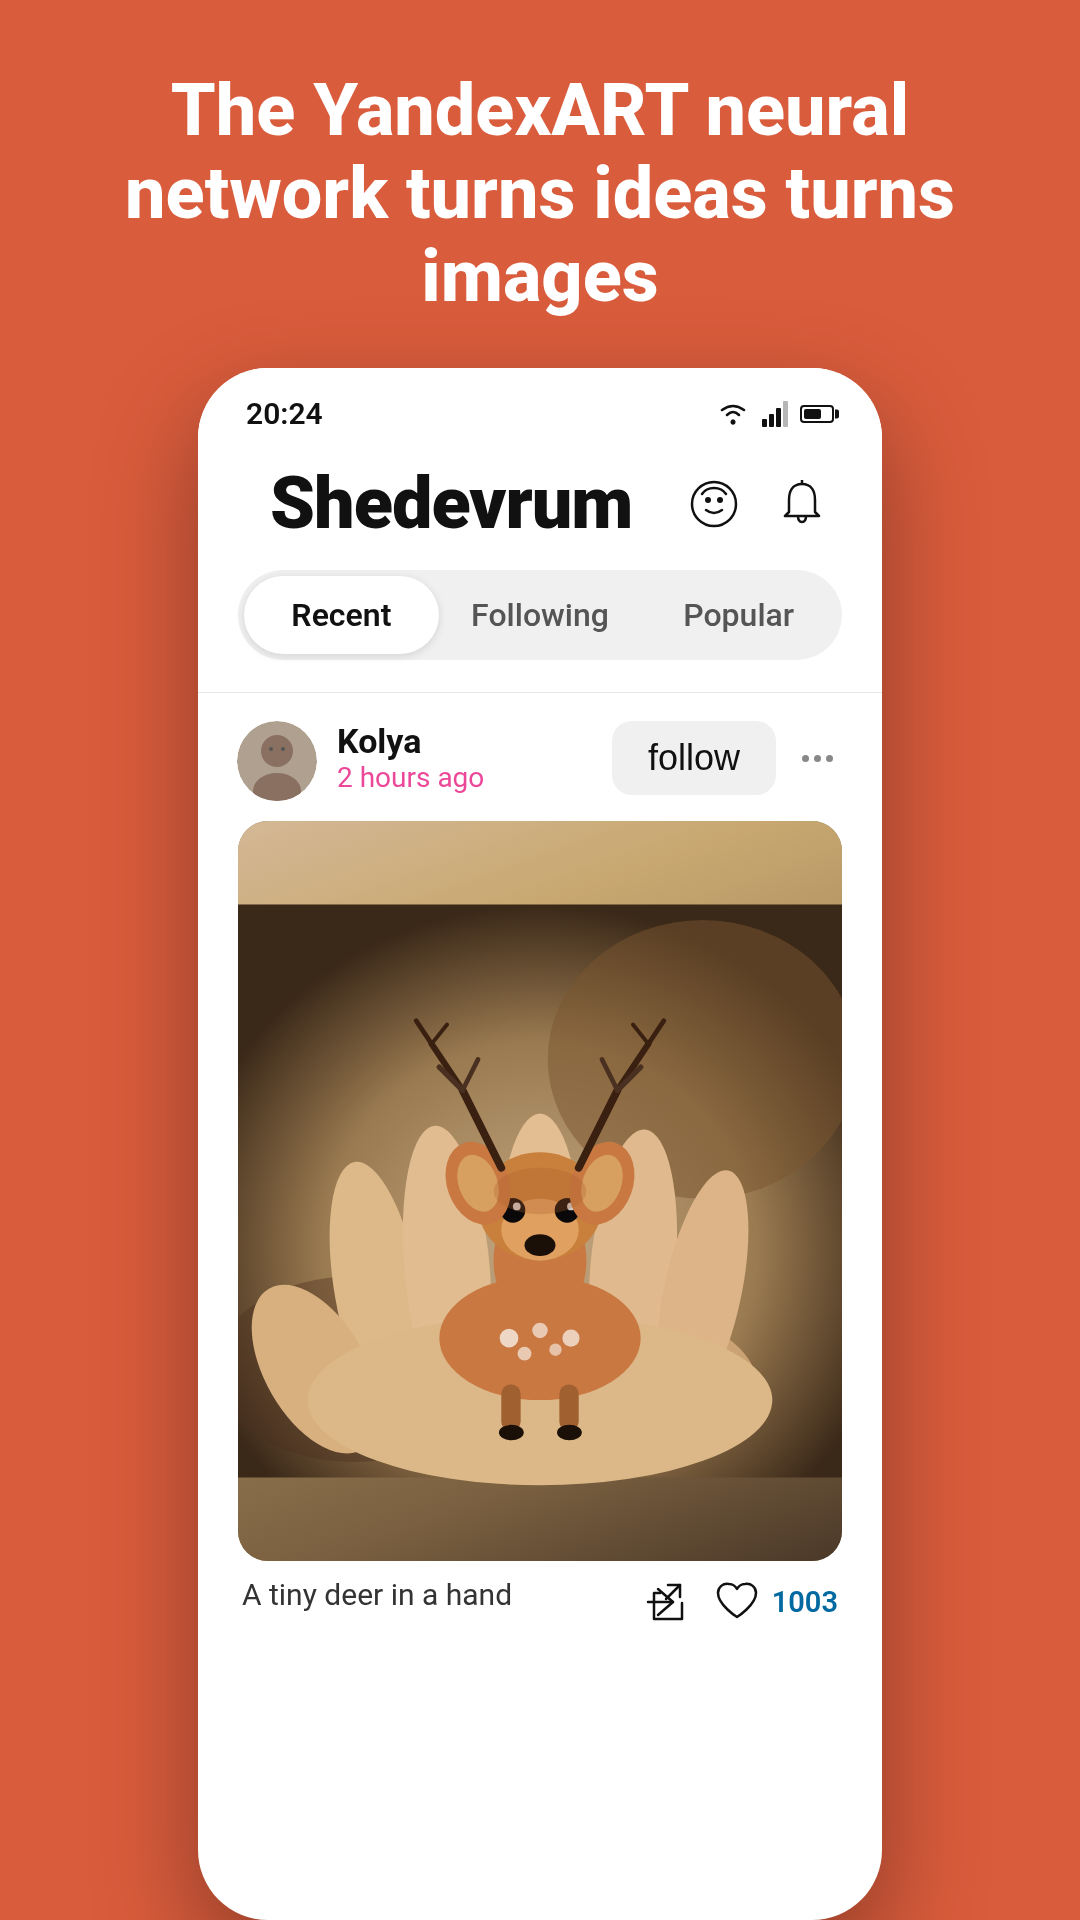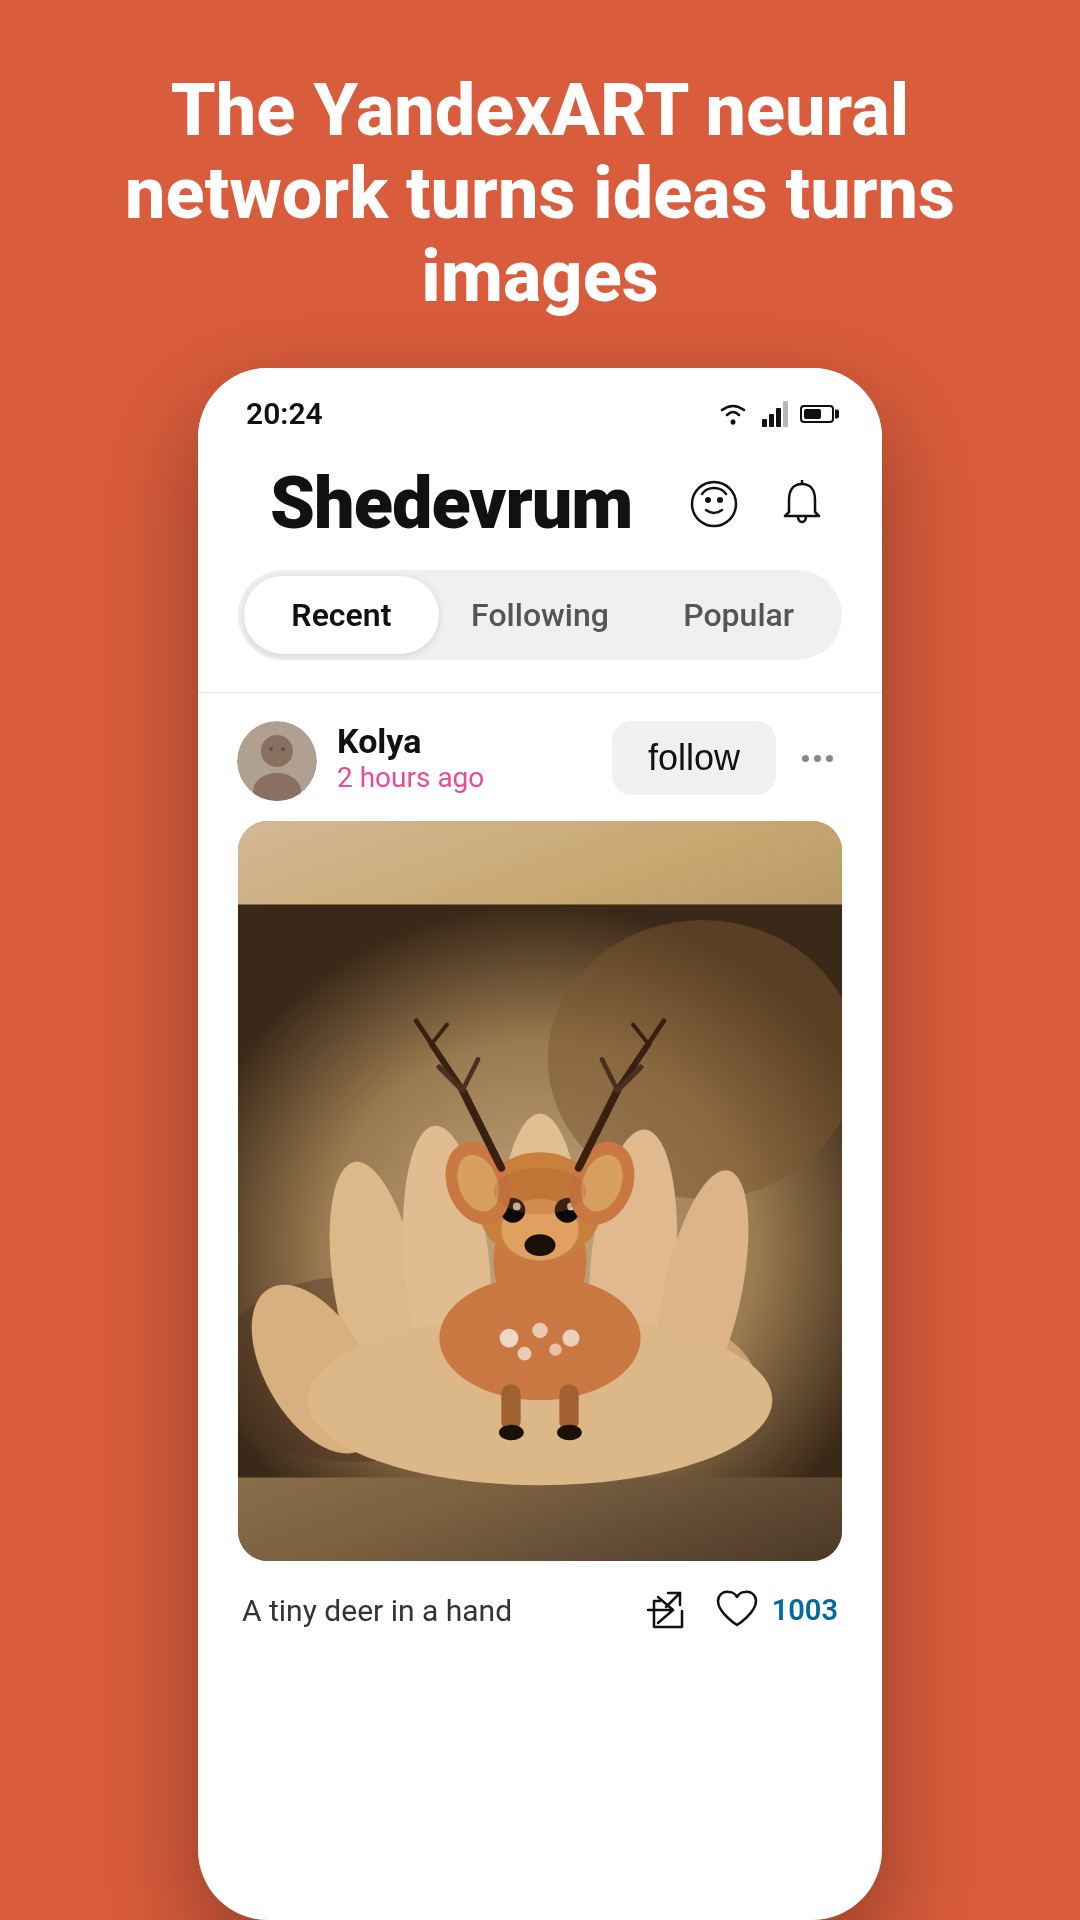--- a/index.html
+++ b/index.html
@@ -260,22 +260,21 @@
       width: 100%;
       height: 100%;
       position: absolute;
       top: 0;
       left: 0;
     }
 
     
     .post-footer {
       display: flex;
-      align-items: center;
-      padding: 24px 44px;
+      padding: 16px 44px;
       gap: 20px;
     }
 
     .post-caption {
       flex: 1;
       font-size: 30px;
       color: #333;
     }
 
     .post-footer-actions {

